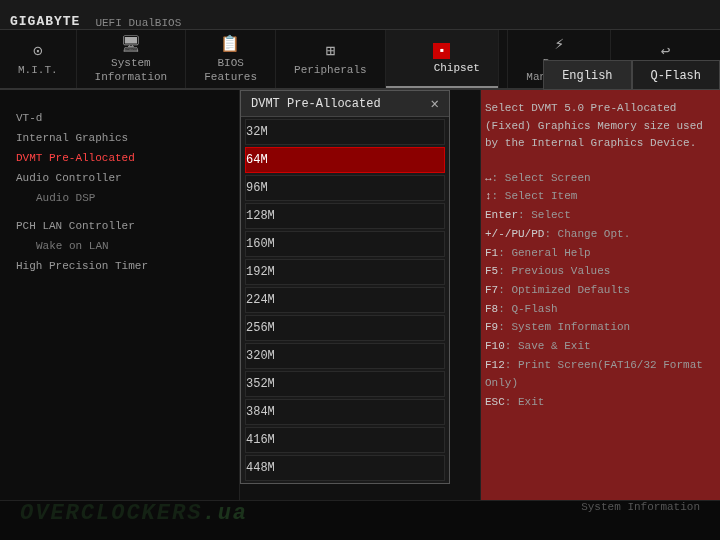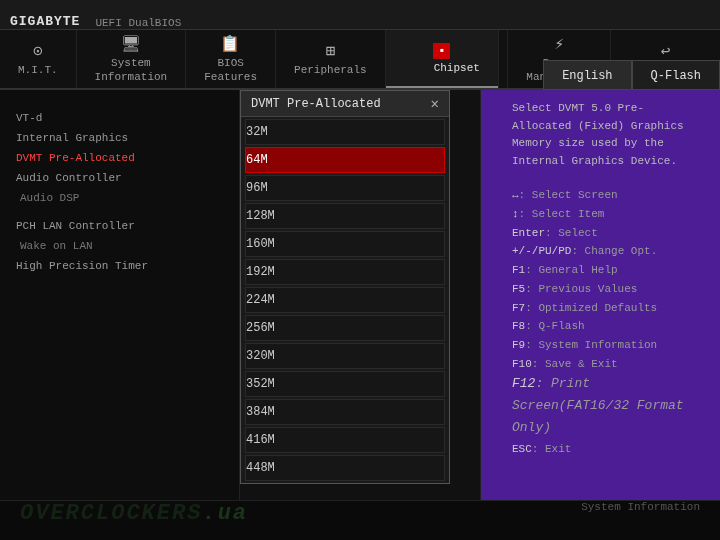--- a/index.html
+++ b/index.html
@@ -120,21 +120,21 @@
     .sidebar-item {
       padding: 4px 16px;
       font-size: 11px;
       color: #999;
       cursor: pointer;
     }
     .sidebar-item.active {
       color: #ff4444;
     }
     .sidebar-item.sub {
-      padding-left: 20px;
+      padding-left: 36px;
       color: #777;
     }
     .sidebar-spacer { height: 8px; }
 
     
     .content-area {
       flex: 1;
       position: relative;
       background: #111;
     }
@@ -181,22 +181,22 @@
     }
     .dropdown-item.selected {
       background: #8b0000;
       color: #fff;
       border-color: #cc0000;
     }
 
     
     .help-panel {
       width: 240px;
-      background: #4c1d95;
-      padding: 10px 31px;
+      background: #7f1d1d;
+      padding: 10px 4px;
       border-left: 1px solid #222;
       font-size: 11px;
       color: #aaa;
       line-height: 1.6;
     }
     .help-description {
       margin-bottom: 16px;
       color: #bbb;
     }
     .help-key {
@@ -322,21 +322,21 @@
         <div style="font-size: 11px; line-height: 1.7;"><span class="key" style="color:#ccc;">↔</span><span style="color:#999;">: Select Screen</span></div>
         <div style="font-size: 11px; line-height: 1.7;"><span class="key" style="color:#ccc;">↕</span><span style="color:#999;">: Select Item</span></div>
         <div style="font-size: 11px; line-height: 1.7;"><span class="key" style="color:#ccc;">Enter</span><span style="color:#999;">: Select</span></div>
         <div style="font-size: 11px; line-height: 1.7;"><span class="key" style="color:#ccc;">+/-/PU/PD</span><span style="color:#999;">: Change Opt.</span></div>
         <div style="font-size: 11px; line-height: 1.7;"><span class="key" style="color:#ccc;">F1</span><span style="color:#999;text-align:right;">: General Help</span></div>
         <div style="font-size: 11px; line-height: 1.7;"><span class="key" style="color:#ccc;">F5</span><span style="color:#999;">: Previous Values</span></div>
         <div style="font-size: 11px; line-height: 1.7;"><span class="key" style="color:#ccc;">F7</span><span style="color:#999;">: Optimized Defaults</span></div>
         <div style="font-size: 11px; line-height: 1.7;"><span class="key" style="color:#ccc;">F8</span><span style="color:#999;">: Q-Flash</span></div>
         <div style="font-size: 11px; line-height: 1.7;"><span class="key" style="color:#ccc;">F9</span><span style="color:#999;">: System Information</span></div>
         <div style="font-size: 11px; line-height: 1.7;"><span class="key" style="color:#ccc;">F10</span><span style="color:#999;">: Save &amp; Exit</span></div>
-        <div style="font-size: 13px; line-height: 1.7; font-style: italic;"><span class="key" style="color:#ccc;">F12</span><span style="color:#999;">: Print Screen(FAT16/32 Format Only)</span></div>
+        <div style="font-size: 11px; line-height: 1.7;"><span class="key" style="color:#ccc;">F12</span><span style="color:#999;">: Print Screen(FAT16/32 Format Only)</span></div>
         <div style="font-size: 11px; line-height: 1.7;"><span class="key" style="color:#ccc;">ESC</span><span style="color:#999;">: Exit</span></div>
       </div>
   </div>
 </div>
 
 <div class="bottom-bar">
   <div class="watermark">OVERCLOCKERS<span style="color:#2d5a2d">.ua</span></div>
   <div class="bottom-right">System Information</div>
 </div>
 

